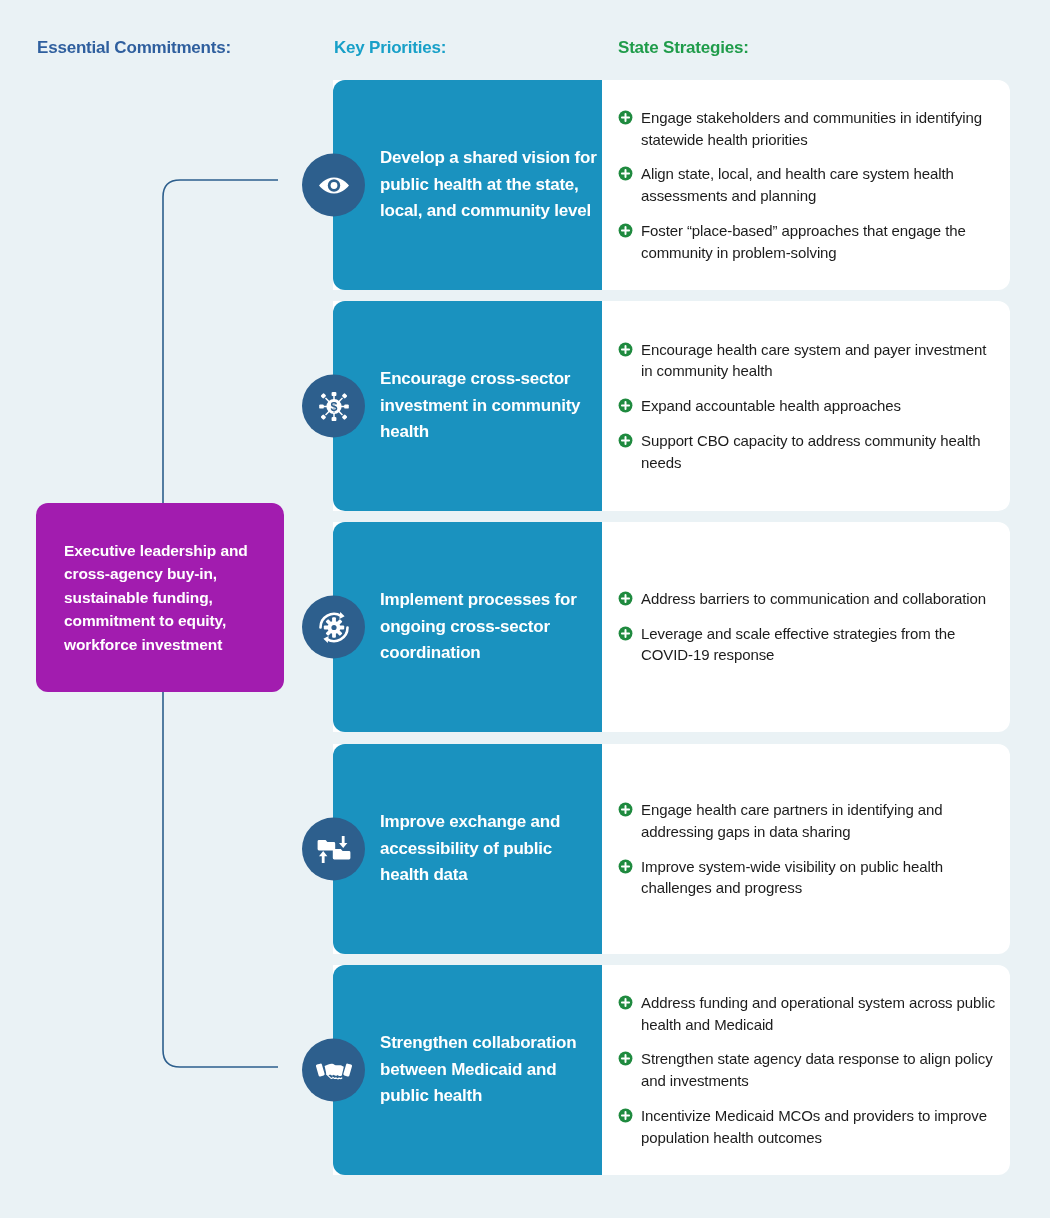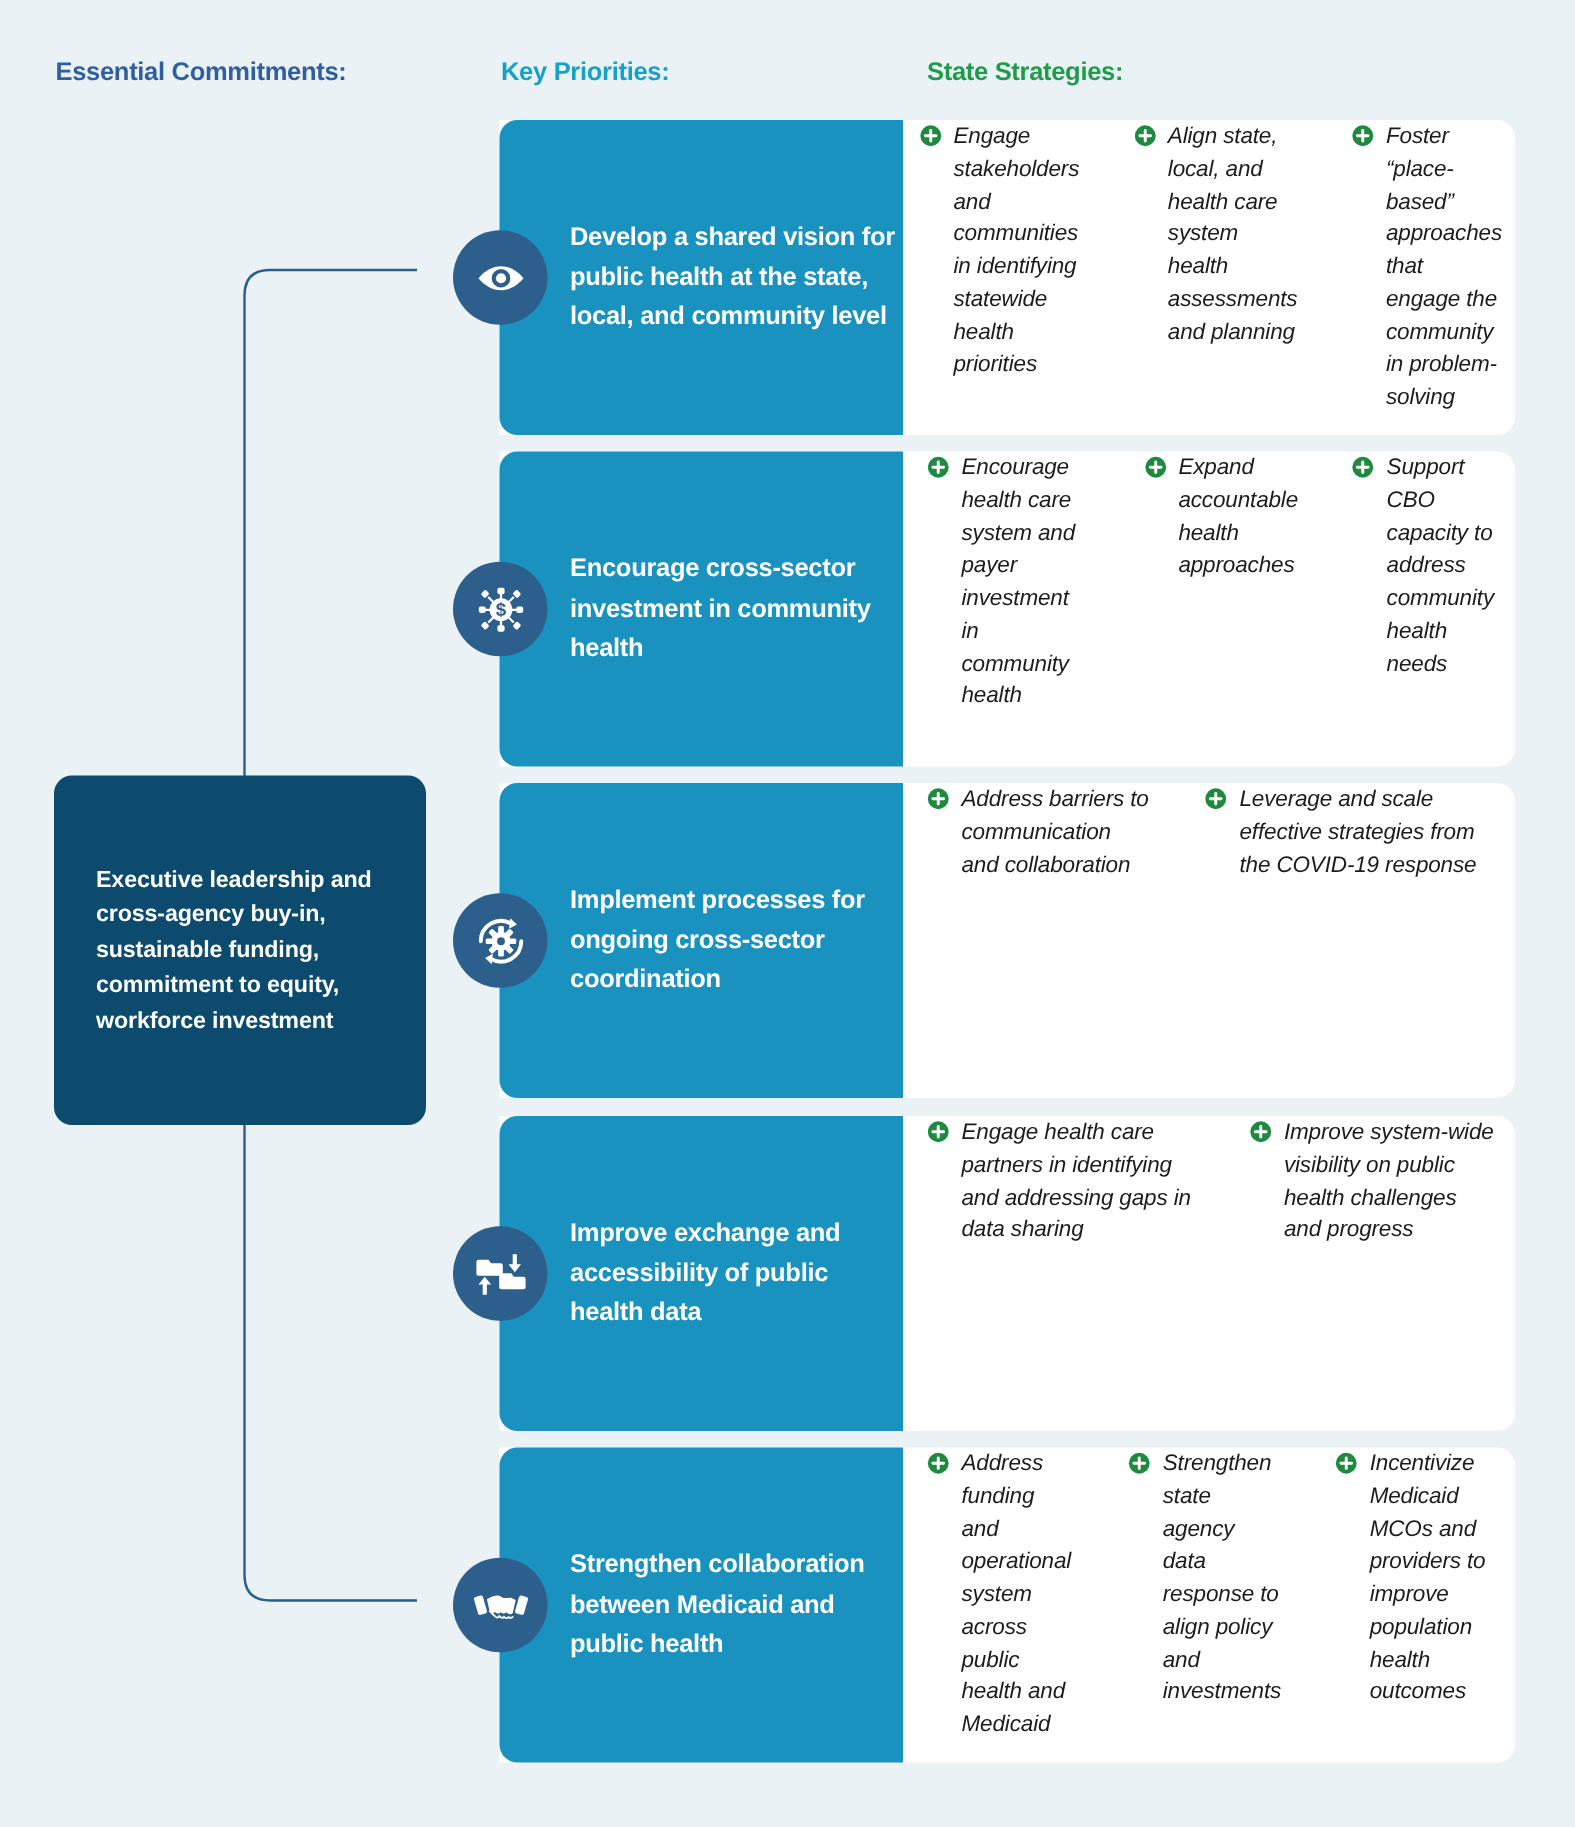--- a/index.html
+++ b/index.html
@@ -26,24 +26,24 @@
   .hdr-key       { left: 334px; color: #18a0c8; }
   .hdr-state     { left: 618px; color: #1f9c4a; }
 
   
   .connector { position: absolute; left: 0; top: 0; width: 1050px; height: 1218px; pointer-events: none; }
 
   
   .essential-box {
     position: absolute;
     left: 36px;
-    top: 517px;
+    top: 503px;
     width: 248px;
-    height: 233px;
-    background: #0c4a6e;
+    height: 189px;
+    background: #a21caf;
     border-radius: 12px;
     display: flex;
     align-items: center;
     padding: 0 28px;
   }
   .essential-text {
     color: #ffffff;
     font-size: 15.5px;
     font-weight: bold;
     line-height: 1.52;
@@ -101,25 +101,24 @@
   .icon-badge svg { display: block; }
 
   
   .strategies {
     position: absolute;
     left: 285px;
     top: 0;
     width: 392px;
     height: 100%;
     display: flex;
-    flex-direction: row;
+    flex-direction: column;
     justify-content: center;
-    gap: 36px;
+    gap: 13px;
     padding-right: 14px;
-    font-style: italic;
   }
   .strategy-item {
     display: flex;
     align-items: flex-start;
     gap: 8px;
   }
   .plus-icon {
     flex: 0 0 auto;
     width: 15px;
     height: 15px;

